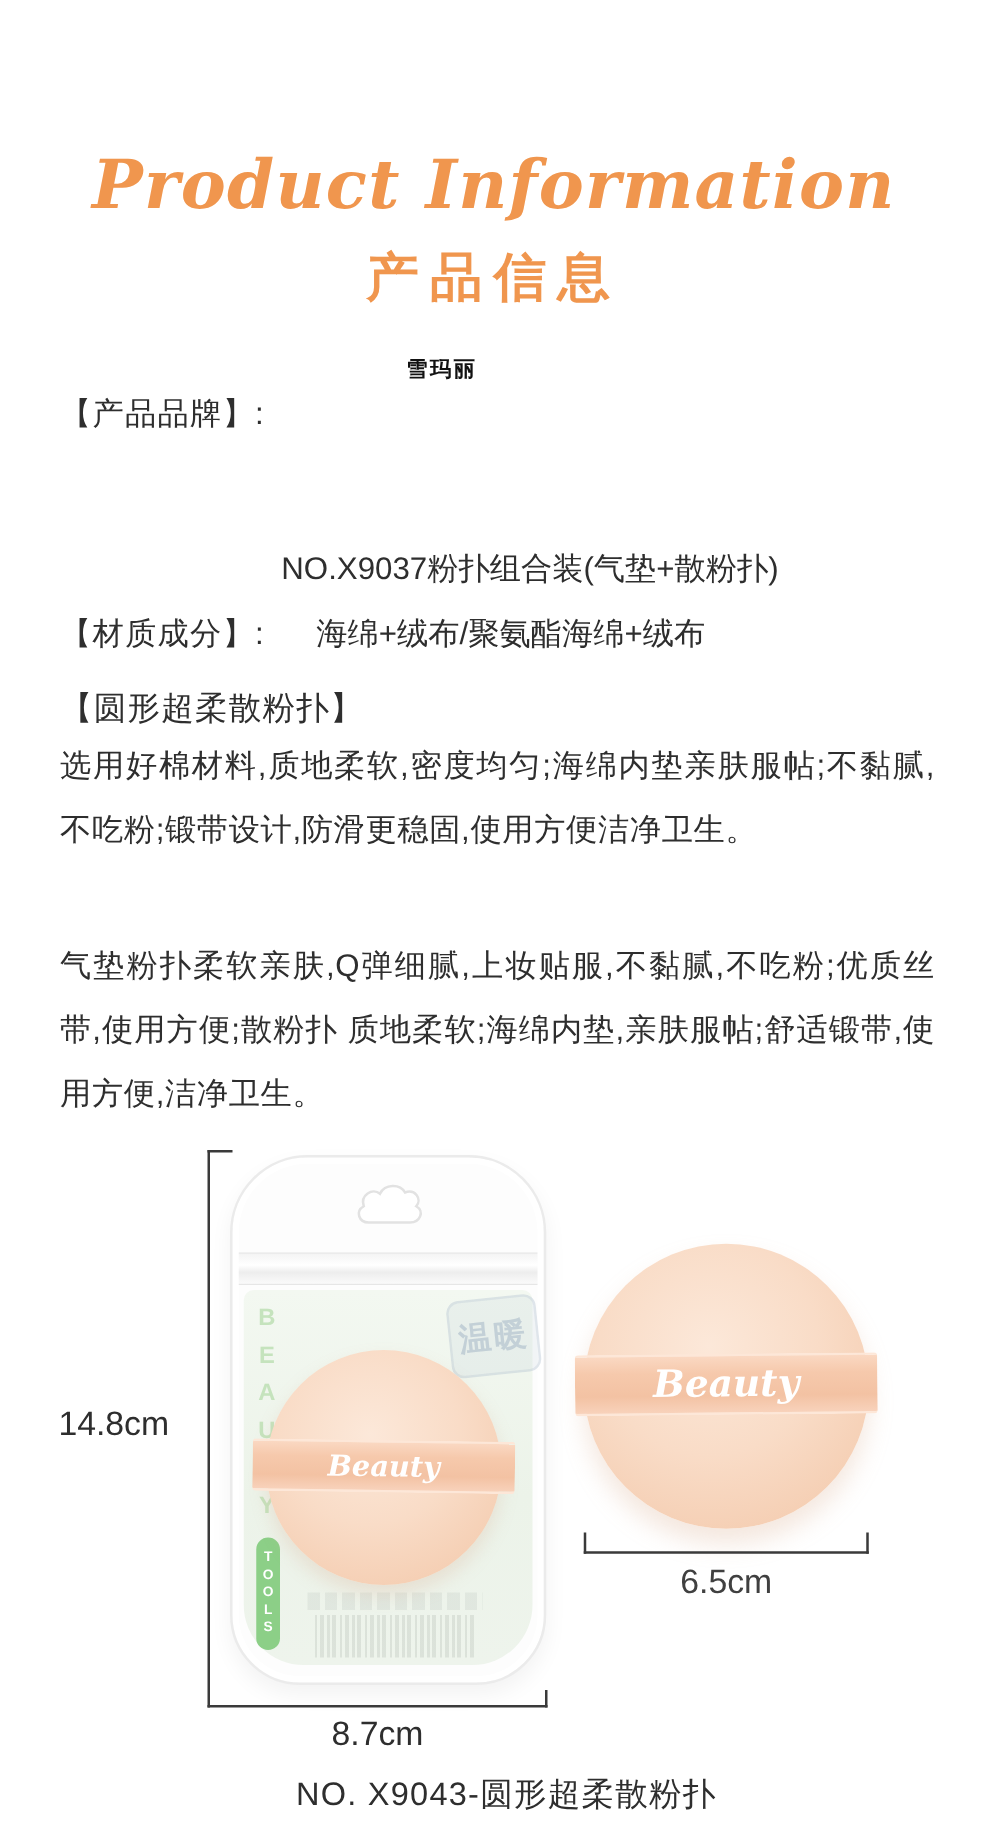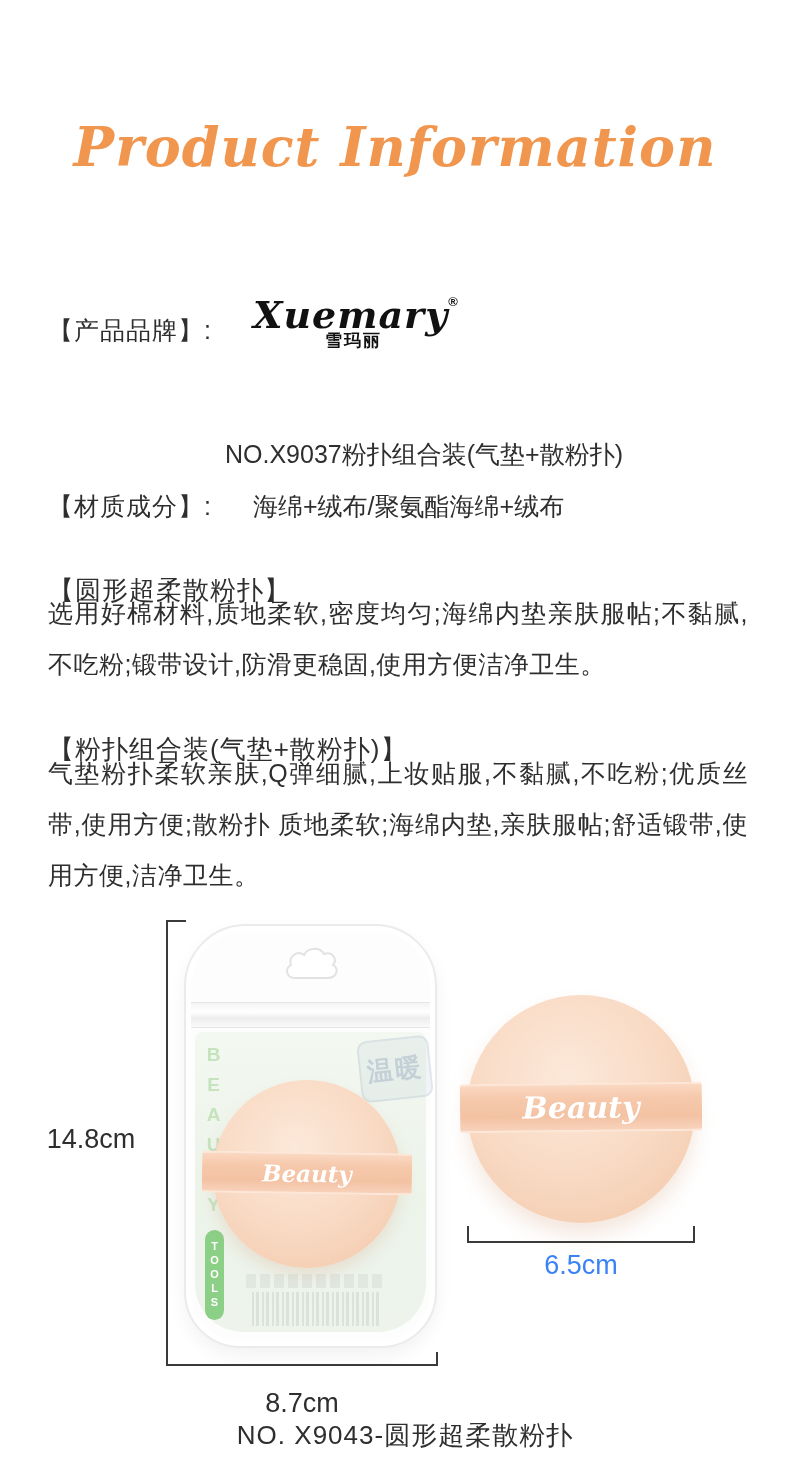--- a/index.html
+++ b/index.html
@@ -45,21 +45,21 @@
     font-weight: 600; font-size: 38px; color: #111; letter-spacing: 1px;
   }
   .logo-reg { font-size: 13px; vertical-align: 22px; font-family: "Liberation Sans", sans-serif; font-style: normal; }
   .logo-zh { display: block; margin: -8px 0 0 72px; font-size: 17px; font-weight: 700; color: #111; letter-spacing: 2px; }
 
   .row-name { top: 385px; }
   .row-name2 { top: 438px; left: 225px; width: 520px; }
   .row-material { top: 490px; }
 
   
-  .sec-title { position: absolute; left: 48px; width: 700px; font-size: 26px; color: #2e2e2e; letter-spacing: 1px; margin-top: 24px; }
+  .sec-title { position: absolute; left: 48px; width: 700px; font-size: 26px; color: #2e2e2e; letter-spacing: 1px; }
   .sec1-title { top: 549px; }
   .sec2-title { top: 708px; }
   .sec-body {
     position: absolute; left: 48px; width: 700px;
     font-size: 25px; line-height: 51px; color: #2e2e2e;
     text-align: justify; letter-spacing: 0.5px;
   }
   .sec1-body { top: 588px; }
   .sec2-body { top: 748px; }
 
@@ -69,26 +69,26 @@
   
   .dim-v {
     position: absolute; left: 166px; top: 920px; width: 20px; height: 446px;
     border-left: 2px solid #3a3a3a; border-top: 2px solid #3a3a3a;
   }
   .dim-v-label { position: absolute; left: 24px; top: 1124px; width: 134px; text-align: center; font-size: 27px; color: #2e2e2e; }
   .dim-w-pkg {
     position: absolute; left: 166px; top: 1352px; width: 272px; height: 14px;
     border-bottom: 2px solid #3a3a3a; border-right: 2px solid #3a3a3a;
   }
-  .dim-w-pkg-label { position: absolute; left: 166px; top: 1372px; width: 272px; text-align: center; font-size: 27px; color: #2e2e2e; margin-top: 16px; }
+  .dim-w-pkg-label { position: absolute; left: 166px; top: 1372px; width: 272px; text-align: center; font-size: 27px; color: #2e2e2e; }
   .dim-w-puff {
     position: absolute; left: 467px; top: 1226px; width: 228px; height: 17px;
     border-bottom: 2px solid #3a3a3a; border-left: 2px solid #3a3a3a; border-right: 2px solid #3a3a3a;
   }
-  .dim-w-puff-label { position: absolute; left: 467px; top: 1250px; width: 228px; text-align: center; font-size: 27px; color: #3b82f6; }
+  .dim-w-puff-label { position: absolute; left: 467px; top: 1250px; width: 228px; text-align: center; font-size: 27px; color: #404040; }
 
   
   .package {
     position: absolute; left: 184px; top: 924px; width: 253px; height: 424px;
     background: #fdfdfd;
     border: 2px solid #ebebeb;
     border-radius: 62px 62px 56px 56px;
     box-shadow: 0 8px 18px rgba(0,0,0,0.05), inset 0 0 0 5px #ffffff;
   }
   .pkg-cloud { position: absolute; top: 20px; left: 50%; transform: translateX(-50%); }
@@ -168,42 +168,41 @@
     position: absolute; top: 1418px; left: 0; width: 100%;
     text-align: center; font-size: 26px; color: #2e2e2e; letter-spacing: 1px; padding-left: 20px;
   }
 </style>
 </head>
 <body>
 
 <div class="page">
 
   <div class="hdr-script">Product Information</div>
+  <div class="hdr-zh">产品信息</div>
 
   <div class="row row-brand">
     <div class="lbl">【产品品牌】:</div>
     <div class="logo">
-      <span class="logo-script"><span>Xuemary</span><sup class="logo-reg">®</sup></span>
       <span class="logo-zh">雪玛丽</span>
     </div>
   </div>
 
   <div class="row row-name2">
     <div class="val">NO.X9037粉扑组合装(气垫+散粉扑)</div>
   </div>
 
   <div class="row row-material">
     <div class="lbl">【材质成分】:</div>
     <div class="val">海绵+绒布/聚氨酯海绵+绒布</div>
   </div>
 
   <div class="sec-title sec1-title">【圆形超柔散粉扑】</div>
   <div class="sec-body sec1-body">选用好棉材料,质地柔软,密度均匀;海绵内垫亲肤服帖;不黏腻,不吃粉;锻带设计,防滑更稳固,使用方便洁净卫生。</div>
 
-  <div class="sec-title sec2-title">【粉扑组合装(气垫+散粉扑)】</div>
   <div class="sec-body sec2-body">气垫粉扑柔软亲肤,Q弹细腻,上妆贴服,不黏腻,不吃粉;优质丝带,使用方便;散粉扑 质地柔软;海绵内垫,亲肤服帖;舒适锻带,使用方便,洁净卫生。</div>
 
   <div class="figure">
 
     <div class="dim-v"></div>
     <div class="dim-v-label">14.8cm</div>
 
     <div class="package">
       <svg class="pkg-cloud" width="58" height="38" viewBox="0 0 58 38">
         <path d="M13,32 C5,32 2,23 9,19 C6,10 16,4 22,9 C26,1 38,1 42,8 C50,5 56,13 51,19 C58,23 54,32 46,32 Z" fill="#ffffff" stroke="#e2e2e2" stroke-width="2"></path>

